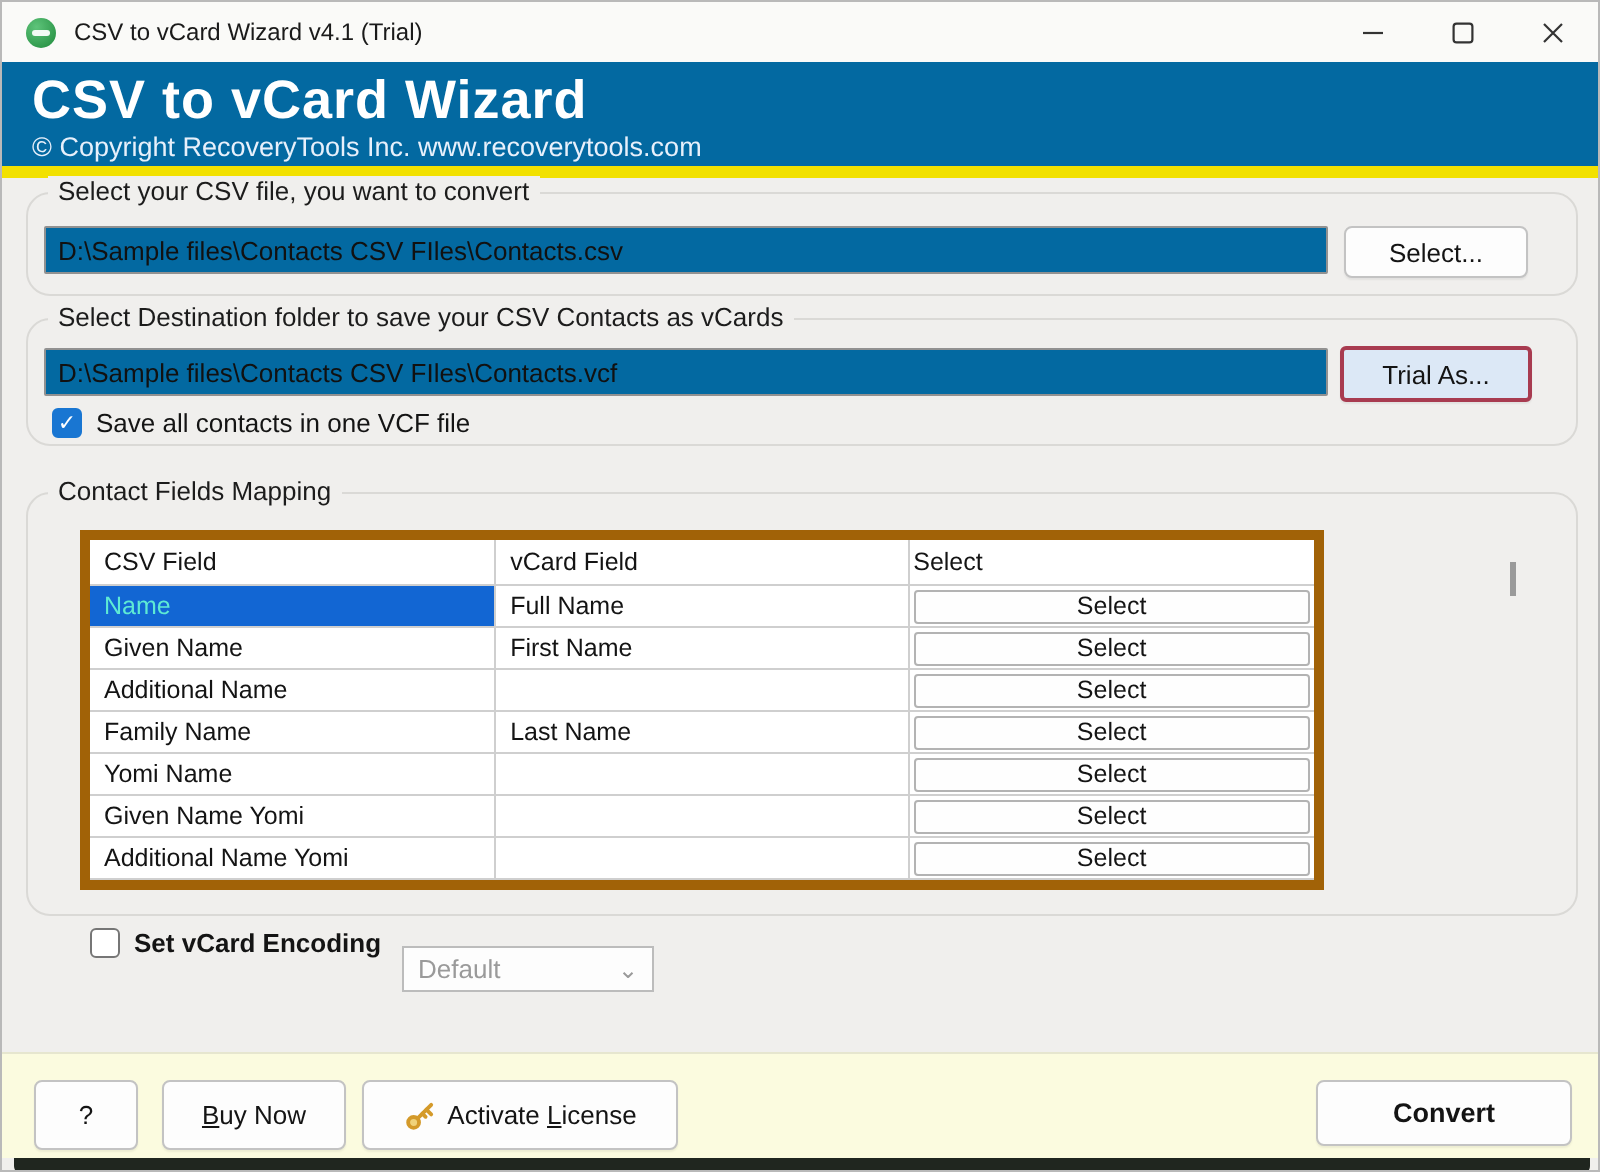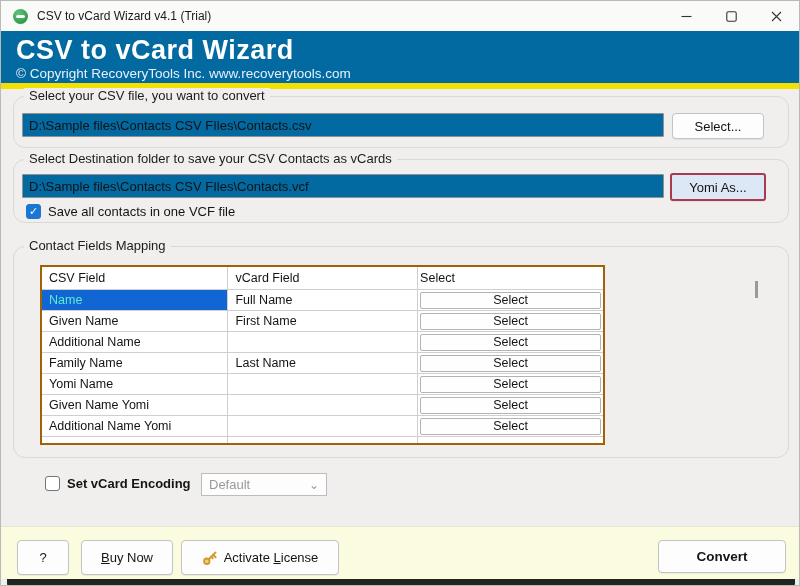--- a/index.html
+++ b/index.html
@@ -30,21 +30,21 @@
   .btn-select { position:absolute; left:658px; top:16px; width:92px; height:26px; }
   .btn-saveas { position:absolute; left:656px; top:13px; width:96px; height:28px; background:#dce8f6; border:2px solid #a83b50; border-radius:3px; }
 
   .checkrow { position:absolute; display:flex; align-items:center; }
   .checkbox { width:15px; height:15px; border:1px solid #767676; border-radius:3px; background:#ffffff; display:flex; align-items:center; justify-content:center; font-size:11px; color:#ffffff; flex:0 0 auto; }
   .checkbox.checked { background:#1976d2; border-color:#1976d2; }
   .checklabel { font-size:13px; color:#141414; margin-left:7px; white-space:nowrap; }
   .checklabel.bold { font-weight:bold; }
 
   
-  .map-table { position:absolute; left:26px; top:18px; width:565px; height:180px; border:2px solid #a16207; background:#ffffff; overflow:hidden; }
+  .map-table { position:absolute; left:26px; top:18px; width:622px; height:180px; border:5px solid #a16207; background:#ffffff; overflow:hidden; }
   .t-row { display:flex; width:100%; height:21px; }
   .t-row.head { height:23px; }
   .t-cell { border-right:1px solid #cfcfcf; border-bottom:1px solid #cfcfcf; font-size:12.5px; color:#141414; display:flex; align-items:center; padding:0 7px; overflow:hidden; white-space:nowrap; }
   .t-cell.c1 { width:234px; }
   .t-cell.c2 { width:238px; }
   .t-cell.c3 { width:235px; border-right:none; padding:0 2px; }
   .t-row.head .t-cell { background:#ffffff; }
   .t-cell.sel { background:#1266d3; color:#5eead4; }
   .cell-btn { width:100%; height:17px; background:#fefefe; border:1px solid #b3b3b3; border-radius:2px; font-size:12.5px; color:#141414; display:flex; align-items:center; justify-content:center; cursor:default; }
   .scroll-thumb { position:absolute; left:741px; top:34px; width:3px; height:17px; background:#9a9a9a; }
@@ -97,21 +97,21 @@
 
     <div class="groupbox" style="left:12px; top:7px; width:776px; height:52px;">
       <div class="group-label">Select your CSV file, you want to convert</div>
       <input class="textbox" style="left: 8px; top: 16px; width: 642px;" value="D:\Sample files\Contacts CSV FIles\Contacts.csv">
       <button class="btn btn-select">Select...</button>
     </div>
 
     <div class="groupbox" style="left:12px; top:70px; width:776px; height:64px;">
       <div class="group-label">Select Destination folder to save your CSV Contacts as vCards</div>
       <input class="textbox" style="left: 8px; top: 14px; width: 642px;" value="D:\Sample files\Contacts CSV FIles\Contacts.vcf">
-      <button class="btn btn-saveas">Yomi As...</button>
+      <button class="btn btn-saveas">Trial As...</button>
       <div class="checkrow" style="left:12px; top:44px;">
         <div class="checkbox checked">
             <span>✓</span>
           </div>
         <div class="checklabel">Save all contacts in one VCF file</div>
       </div>
     </div>
 
     <div class="groupbox" style="left:12px; top:157px; width:776px; height:212px;">
       <div class="group-label">Contact Fields Mapping</div>
@@ -174,21 +174,21 @@
             <div class="t-row">
               <div class="t-cell c1"></div>
               <div class="t-cell c2"></div>
               <div class="t-cell c3"></div>
             </div>
           </div>
       </div>
       <div class="scroll-thumb"></div>
     </div>
 
-    <div class="checkrow" style="left:20px; top:387px;padding-left:24px;">
+    <div class="checkrow" style="left:20px; top:375px;padding-left:24px;">
       <div class="checkbox">
           <span></span>
         </div>
       <div class="checklabel bold">Set vCard Encoding</div>
     </div>
     <div class="dropdown">
       <span>Default</span>
       <span class="chev">⌄</span>
     </div>
   </div>

